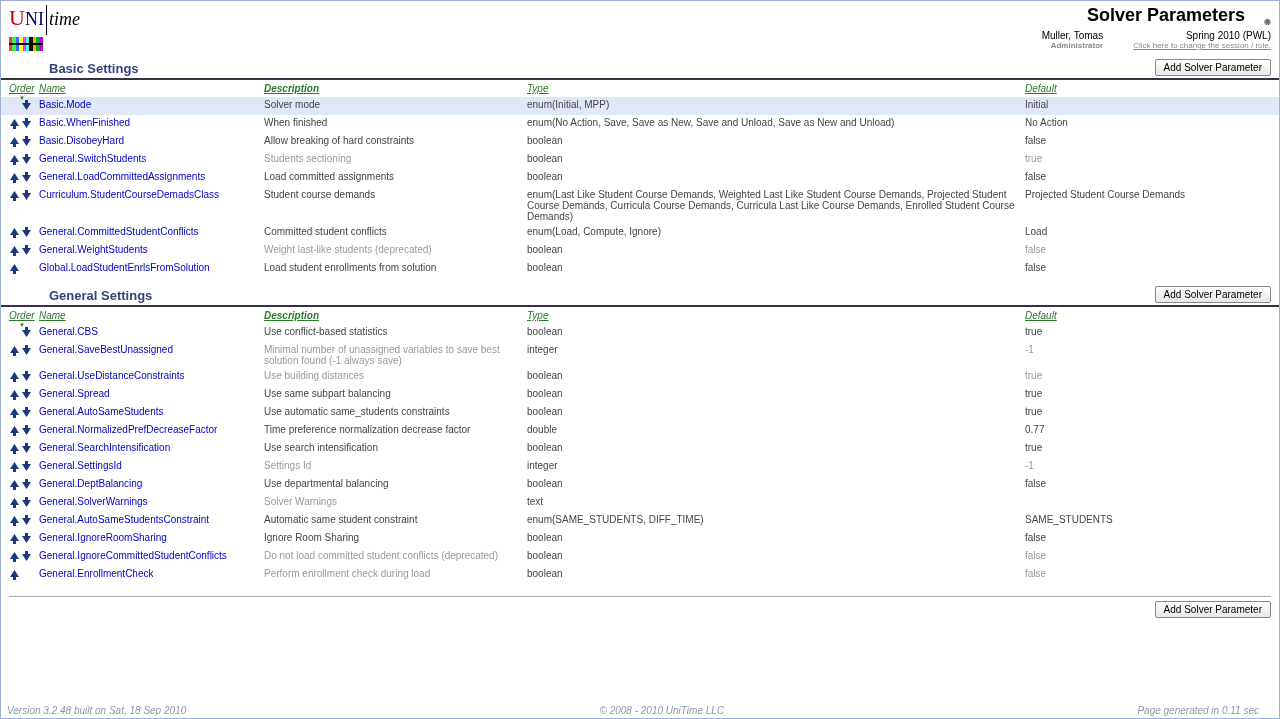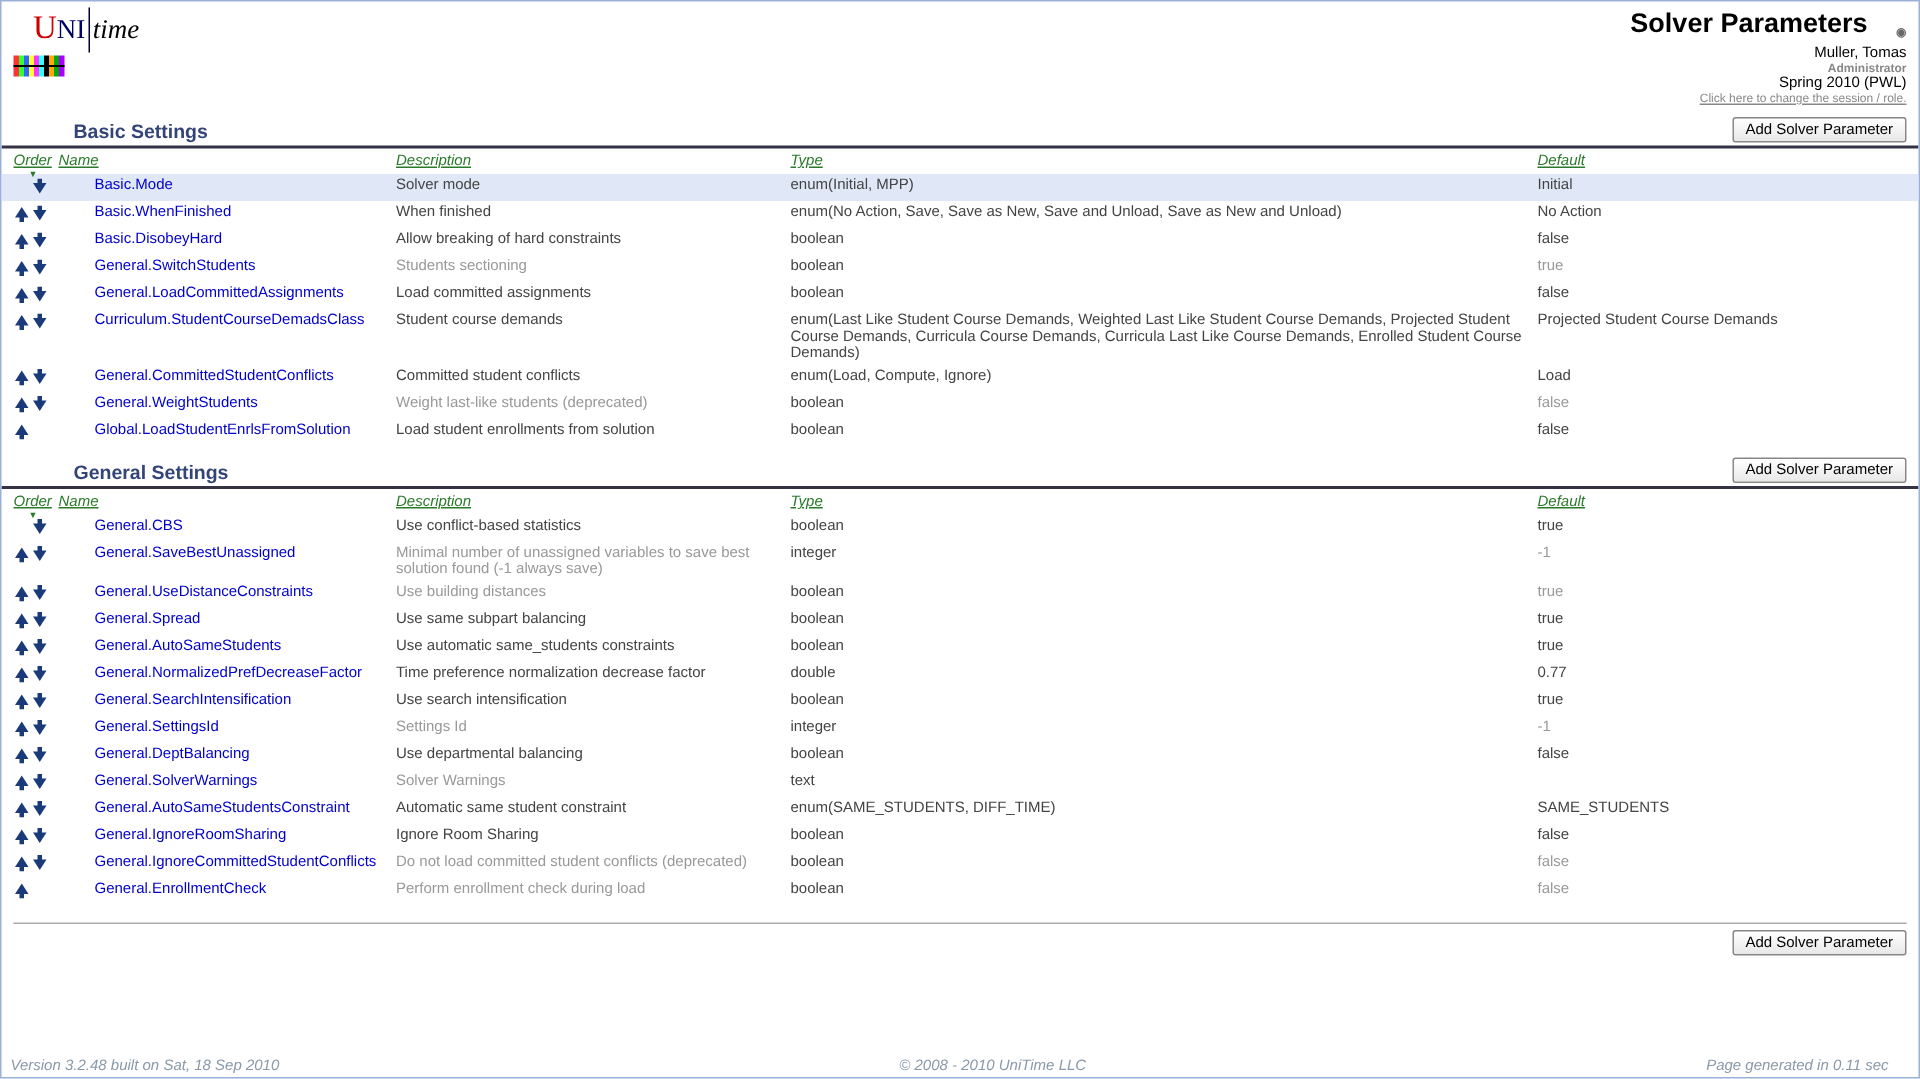--- a/index.html
+++ b/index.html
@@ -12,21 +12,21 @@
   height: 719px;
   position: relative;
   overflow: hidden;
 }
 .header {
   display: flex;
   justify-content: space-between;
   padding: 4px 8px 0 8px;
 }
 .logo { display: flex; align-items: flex-start; }
-.logo-uni { font-family: 'Times New Roman', serif; margin-left: 13px; }
+.logo-uni { font-family: 'Times New Roman', serif; }
 .logo-u { color: #c00; font-size: 22px; font-weight: normal; }
 .logo-ni { color: #006; font-size: 18px; }
 .logo-sep { display:inline-block; width:1px; height:30px; background:#003; margin:0 2px; vertical-align:top;}
 .logo-time { font-family: 'Brush Script MT', cursive; font-size: 18px; font-style: italic; }
 .logo-blocks {
   width: 34px; height: 14px; margin-top: 2px;
   background: linear-gradient(90deg,#f33 0 10%,#3f3 10% 20%,#36f 20% 30%,#ff3 30% 40%,#f3f 40% 50%,#3ff 50% 60%,#000 60% 70%,#fa0 70% 80%,#0a0 80% 90%,#a0f 90% 100%);
   position: relative;
 }
 .logo-blocks::after{content:'';position:absolute;inset:0;background:linear-gradient(0deg,transparent 0 45%,#000 45% 55%,transparent 55% 100%);} 
@@ -43,51 +43,51 @@
 .btn {
   background: linear-gradient(#fff,#e8e8e8);
   border: 1px solid #888; border-radius: 2px;
   padding: 2px 8px; font-size: 10px; cursor: pointer;
 }
 .col-headers { display: flex; padding: 3px 8px; font-size: 10px; font-style: italic; }
 .col-headers a { color: #2a7a2a; text-decoration: underline; }
 .col-order { width: 30px; position:relative; }
 .col-order-sort { position:absolute; left:10px; top:12px; color:#2a7a2a; font-size:6px;}
 .col-name { width: 225px; }
-.col-desc { width: 263px; }
+.col-desc { width: 263px; font-weight: bold; }
 .col-type { width: 498px; }
 .col-default { flex: 1; }
 .row {
   display: flex; padding: 2px 8px; align-items: flex-start;
   min-height: 18px;
 }
 .row.highlight { background: #e0e8f8; }
 .order-arrows { width: 30px; display: flex; gap: 1px; padding-top:1px;}
 .arrow { width: 11px; height: 11px; cursor: pointer; }
 .arrow svg { width:11px; height:11px; display:block;}
 .name-cell { width: 225px; color: #0000cc; }
-.name-cell a { color: #0000cc; text-decoration: none; margin-left: 24px; }
+.name-cell a { color: #0000cc; text-decoration: none; }
 .desc-cell { width: 263px; color: #444; }
 .desc-cell.muted { color: #999; }
 .type-cell { width: 498px; color: #444; }
 .default-cell { flex: 1; color: #444; }
 .default-cell.muted { color:#999; }
 .footer-bar {
   border-top: 1px solid #aaa;
   margin: 12px 8px 0 8px;
   padding-top: 4px;
   text-align: right;
 }
 .bottom-footer {
   position: absolute; bottom: 2px; left: 6px; right: 20px;
   display: flex; justify-content: space-between;
   font-size: 10px; font-style: italic; color: #89a;
 }
 .bottom-footer a { color:#89a; text-decoration:none;}
-.user-session-row { display:flex; justify-content:flex-end; margin-top:4px;flex-direction:column;}
+.user-session-row { display:flex; gap: 30px; justify-content:flex-end; margin-top:4px;}
 .user-session-col { text-align:right;}
 </style>
 </head>
 <body>
 
 <div class="header">
   <div class="logo">
     <div>
       <div class="logo-uni"><span class="logo-u">U</span><span class="logo-ni">NI</span><span class="logo-sep"></span><span class="logo-time">time</span></div>
       <div class="logo-blocks"></div>

